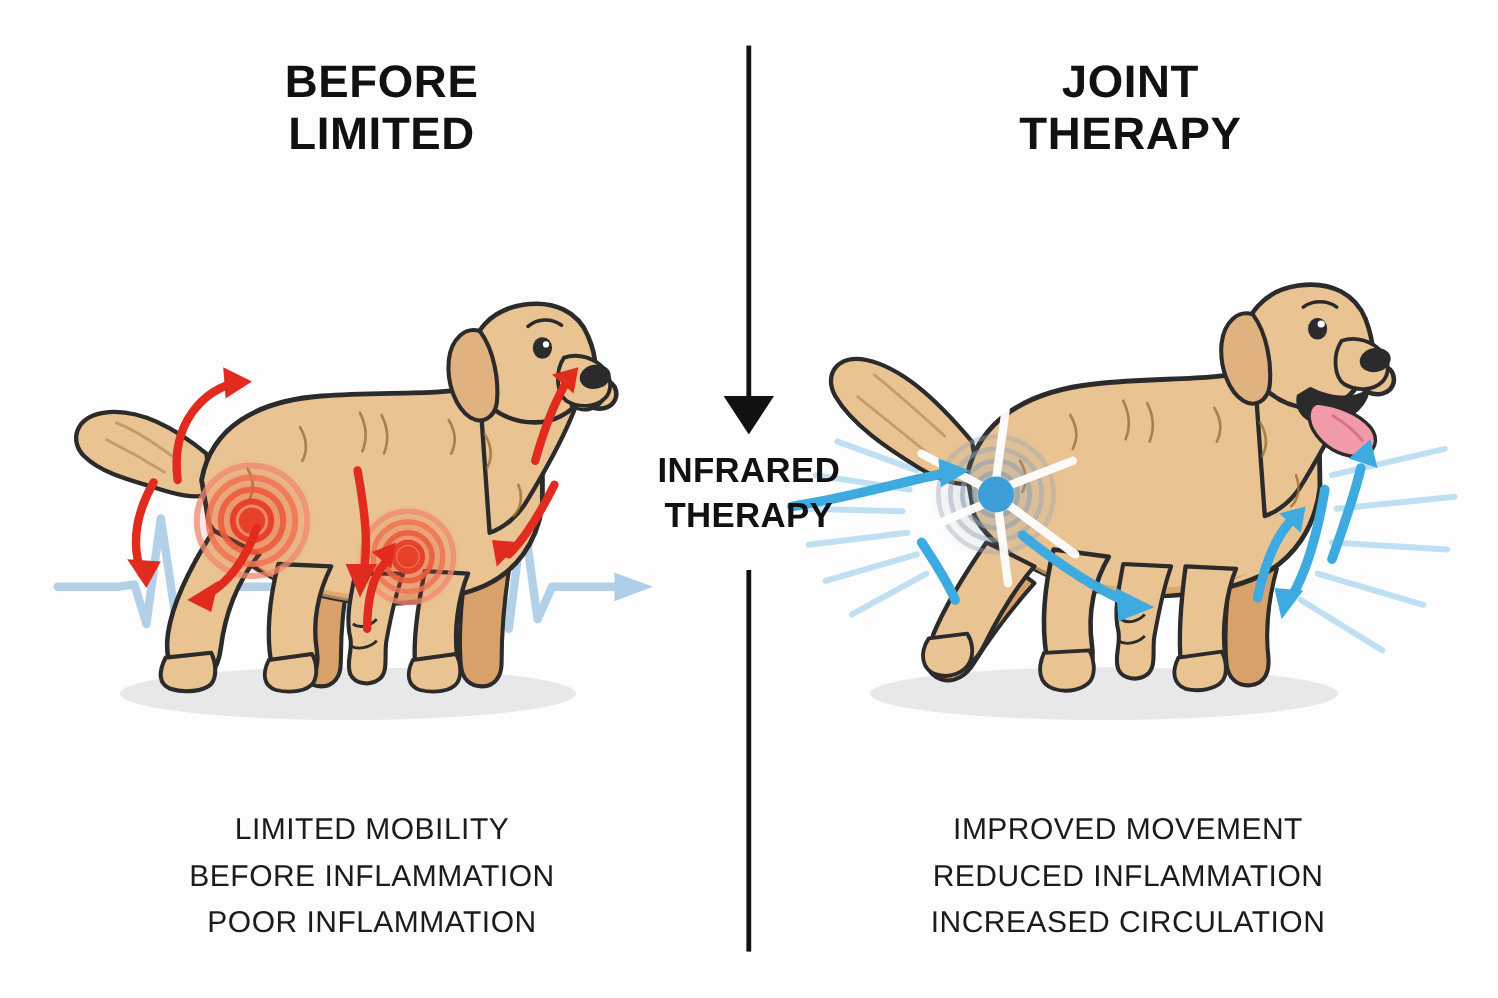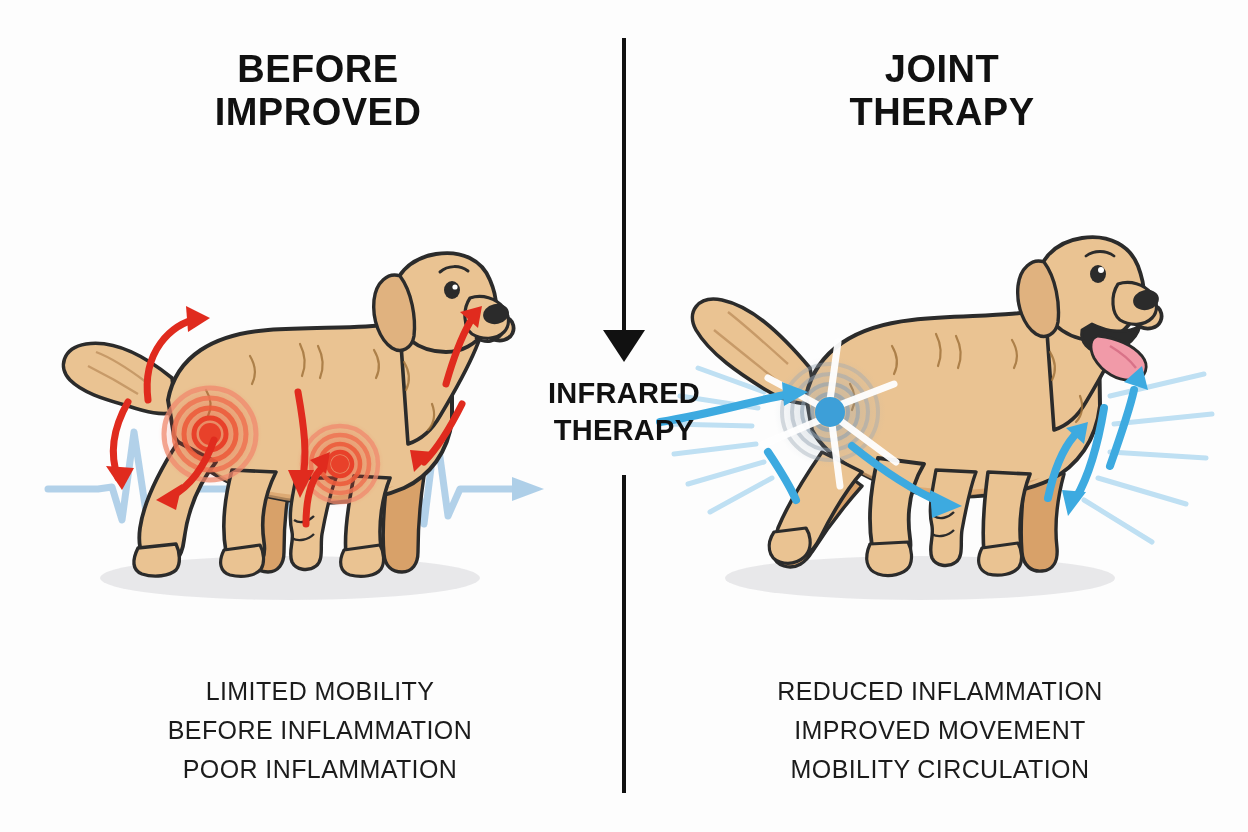--- a/index.html
+++ b/index.html
@@ -67,38 +67,38 @@
 
   
   .caption-block {
     position: absolute;
     text-align: center;
     font-size: 25px;
     color: #1b1b1b;
     line-height: 1.56;
     letter-spacing: 0.4px;
   }
-  #caption-before { left: 90px; top: 672px; width: 460px; }
+  #caption-before { left: 80px; top: 672px; width: 460px; }
   #caption-after  { left: 700px; top: 672px; width: 480px; }
   .caption-line { display: block; }
 
   
   .stage { position: absolute; top: 0; left: 0; }
   #stage-before { left: 0px; top: 0px; width: 600px; height: 832px; }
   #stage-after  { left: 640px; top: 0px; width: 608px; height: 832px; }
   .stage svg { display: block; }
 </style>
 </head>
 <body>
 
 <div id="page">
 
   <div id="heading-before" class="panel-heading">
     <span class="hl">BEFORE</span>
-    <span class="hl">IMPROVED</span>
+    <span class="hl">LIMITED</span>
   </div>
 
   <div id="heading-after" class="panel-heading">
     <span class="hl">JOINT</span>
     <span class="hl">THERAPY</span>
   </div>
 
   <div class="stage" id="stage-before">
     <svg width="600" height="832" viewBox="0 0 600 832" xmlns="http://www.w3.org/2000/svg">
       <defs>
@@ -387,18 +387,18 @@
   </div>
   <div id="divider-bottom-line"></div>
 
   <div id="caption-before" class="caption-block">
     <span class="caption-line">LIMITED MOBILITY</span>
     <span class="caption-line">BEFORE INFLAMMATION</span>
     <span class="caption-line">POOR INFLAMMATION</span>
   </div>
 
   <div id="caption-after" class="caption-block">
+    <span class="caption-line">IMPROVED MOVEMENT</span>
     <span class="caption-line">REDUCED INFLAMMATION</span>
-    <span class="caption-line">IMPROVED MOVEMENT</span>
-    <span class="caption-line">MOBILITY CIRCULATION</span>
+    <span class="caption-line">INCREASED CIRCULATION</span>
   </div>
 
 </div>
 
 </body></html>

